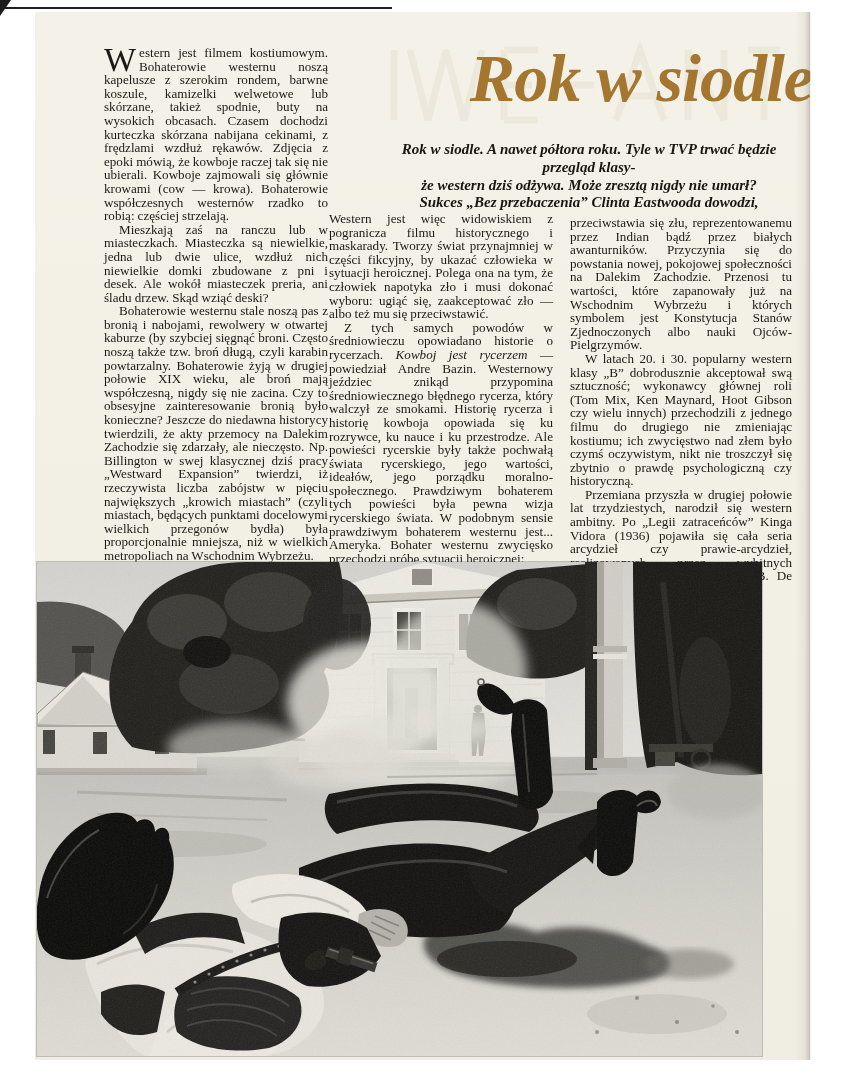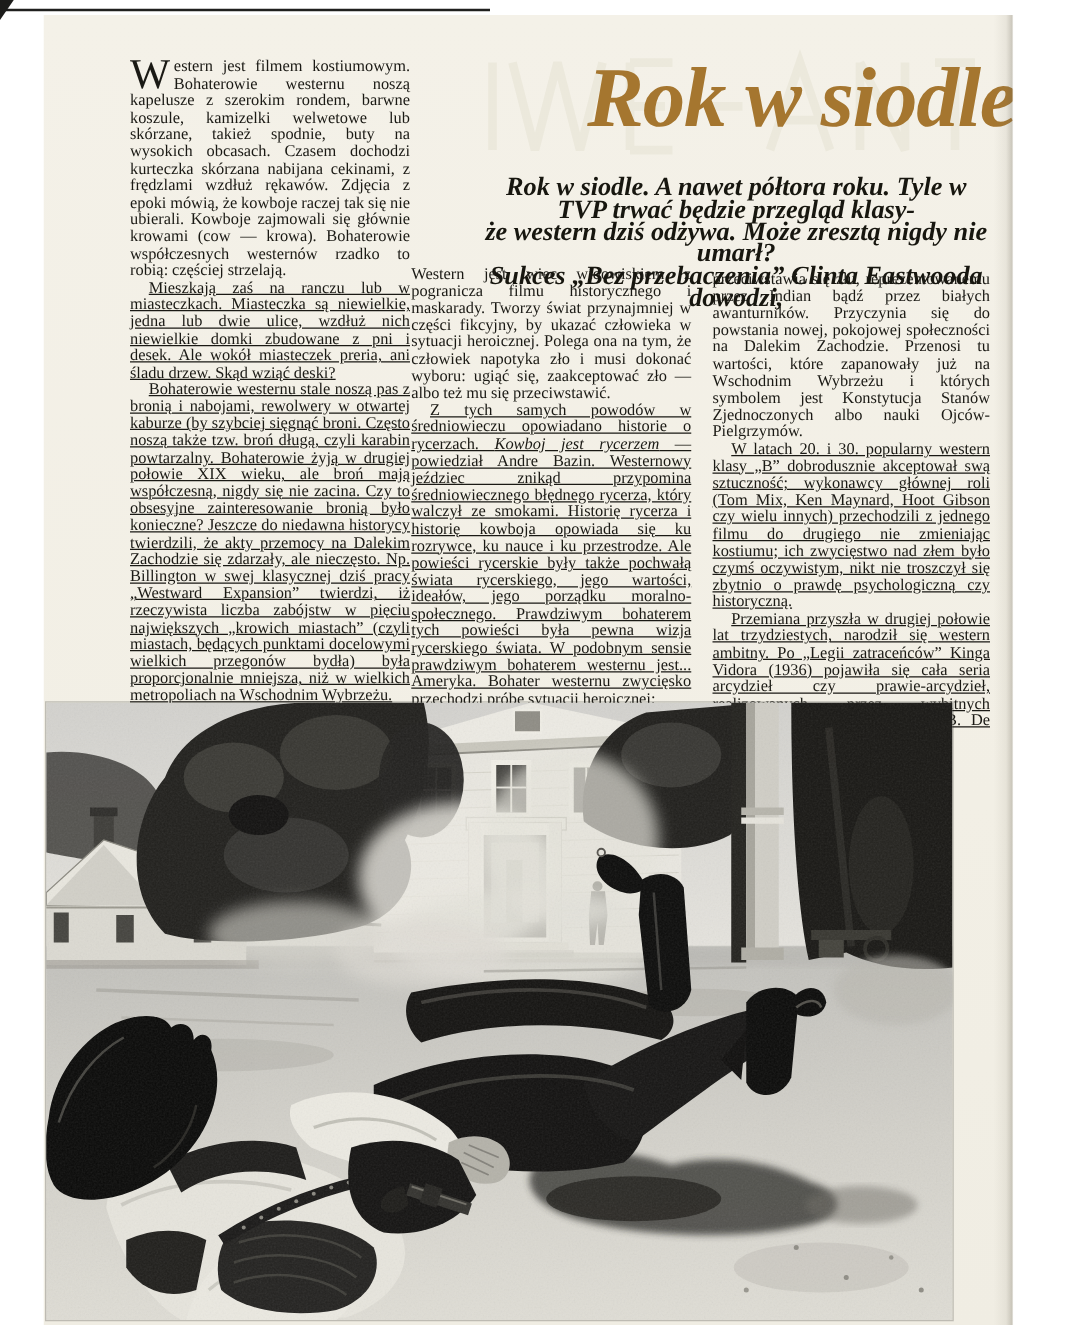--- a/index.html
+++ b/index.html
@@ -18,30 +18,30 @@
          border-top:16px solid #1c1c1a;border-right:11px solid transparent;}
 
   
   .ghost{position:absolute;left:388px;top:30px;opacity:0.55;}
 
   
   .title{position:absolute;left:383px;top:44px;width:430px;margin:0;
          text-align:right;font-style:italic;font-weight:bold;
          font-size:68px;line-height:1;letter-spacing:-1px;color:#a5762f;}
   .lede{position:absolute;left:383px;top:141px;width:412px;text-align:center;
-        font-style:italic;font-weight:bold;font-size:21px;line-height:17.8px;color:#17160f;}
+        font-style:italic;font-weight:bold;font-size:15px;line-height:17.8px;color:#17160f;}
 
   
   .col{position:absolute;font-size:13.1px;line-height:13.6px;text-align:justify;
        color:#1a1914;hyphens:auto;word-spacing:-0.2px;}
   .col1{left:104px;top:46px;width:224px;}
   .col2{left:329px;top:212px;width:224px;}
   .col3{left:570px;top:216px;width:222px;}
   .col p{margin:0;}
-  .col p.indent{text-indent:15px;text-decoration:underline;}
+  .col p.indent{text-indent:15px;}
   .dropcap{float:left;font-size:34px;line-height:26px;padding:1px 3px 0 0;}
 
   
   .photo{position:absolute;left:37px;top:562px;width:725px;height:494px;margin:0;
          outline:1px solid rgba(40,40,36,0.25);}
   .photo svg{display:block;width:725px;height:494px;}
 </style>
 </head>
 <body>
 

